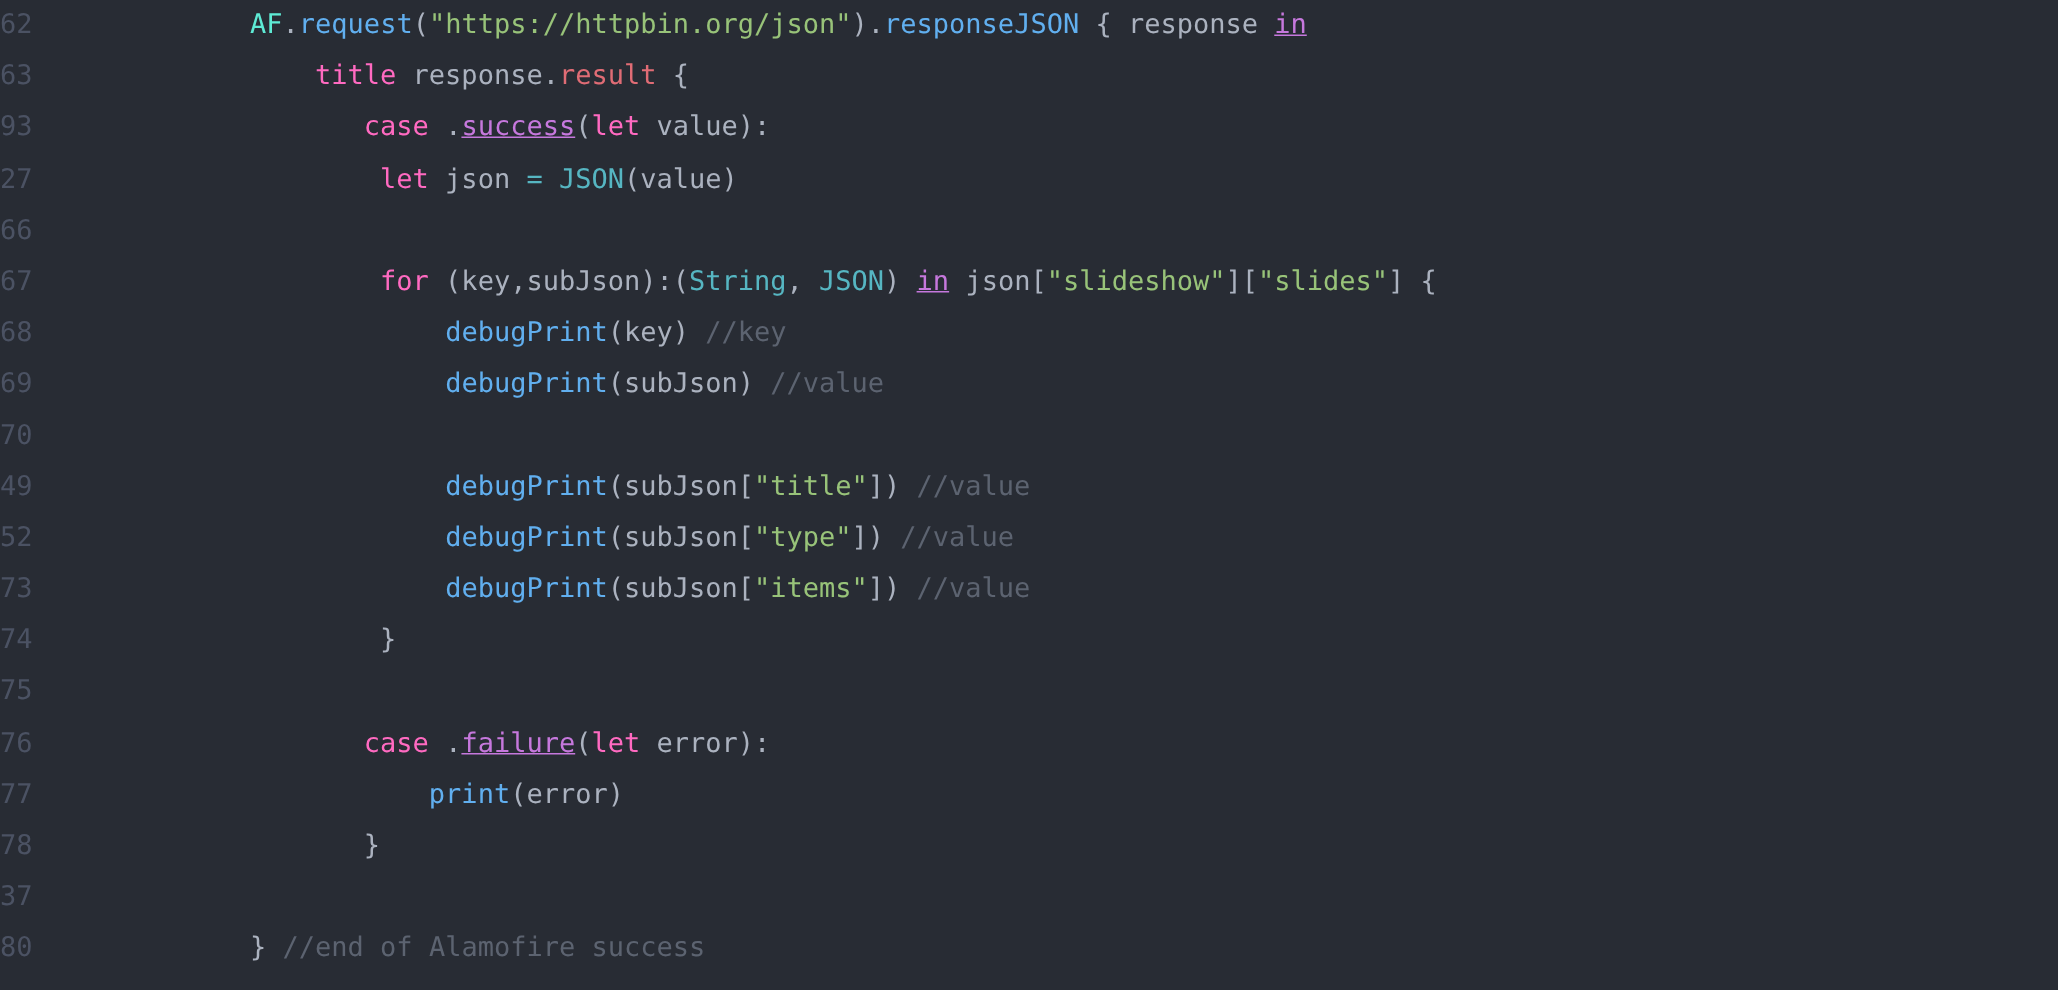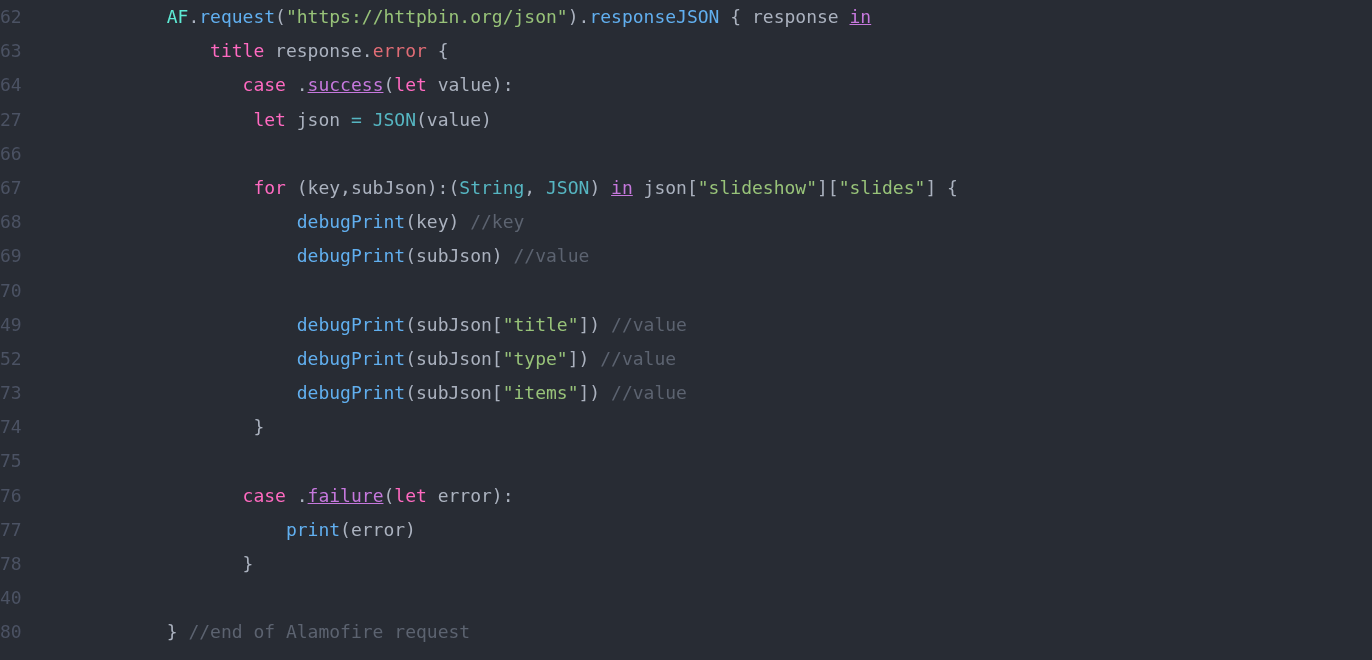--- a/index.html
+++ b/index.html
@@ -55,52 +55,52 @@
   .c-op     { color: #56b6c2; } 
   .c-pink2  { color: #ff6ac1; }
 </style>
 </head>
 <body>
 
 <div class="editor">
   <div class="gutter" id="gutter">
       <span class="ln">62</span>
       <span class="ln">63</span>
-      <span class="ln">64</span>
+      <span class="ln">93</span>
       <span class="ln">27</span>
       <span class="ln">66</span>
       <span class="ln">67</span>
       <span class="ln">68</span>
       <span class="ln">69</span>
       <span class="ln">70</span>
       <span class="ln">49</span>
       <span class="ln">52</span>
       <span class="ln">73</span>
       <span class="ln">74</span>
       <span class="ln">75</span>
       <span class="ln">76</span>
       <span class="ln">77</span>
       <span class="ln">78</span>
-      <span class="ln">40</span>
+      <span class="ln">37</span>
       <span class="ln">80</span>
     </div>
   <div class="code-area">
     <pre class="code" id="code"><span>        <span class="c-af">AF</span><span class="c-default">.</span><span class="c-method">request</span><span class="c-default">(</span><span class="c-green">"https://httpbin.org/json"</span><span class="c-default">)</span><span class="c-default">.</span><span class="c-method">responseJSON</span><span class="c-default"> { </span><span class="c-default">response </span><span class="c-keyword">in</span></span>
-<span>            <span class="c-pink2">title</span><span class="c-default"> response</span><span class="c-default">.</span><span class="c-dot">error</span><span class="c-default"> {</span></span>
+<span>            <span class="c-pink2">title</span><span class="c-default"> response</span><span class="c-default">.</span><span class="c-dot">result</span><span class="c-default"> {</span></span>
 <span>               <span class="c-pink2">case</span><span class="c-default"> .</span><span class="c-keyword">success</span><span class="c-default">(</span><span class="c-pink2">let</span><span class="c-default"> value):</span></span>
 <span>                <span class="c-pink2">let</span><span class="c-default"> json </span><span class="c-op">=</span><span class="c-default"> </span><span class="c-type">JSON</span><span class="c-default">(value)</span></span>
 <span><span class="c-default"></span></span>
 <span>                <span class="c-pink2">for</span><span class="c-default"> (key,subJson):(</span><span class="c-type">String</span><span class="c-default">, </span><span class="c-type">JSON</span><span class="c-default">) </span><span class="c-keyword">in</span><span class="c-default"> json[</span><span class="c-green">"slideshow"</span><span class="c-default">][</span><span class="c-green">"slides"</span><span class="c-default">] {</span></span>
 <span>                    <span class="c-method">debugPrint</span><span class="c-default">(key) </span><span class="c-comment">//key</span></span>
 <span>                    <span class="c-method">debugPrint</span><span class="c-default">(subJson) </span><span class="c-comment">//value</span></span>
 <span><span class="c-default"></span></span>
 <span>                    <span class="c-method">debugPrint</span><span class="c-default">(subJson[</span><span class="c-green">"title"</span><span class="c-default">]) </span><span class="c-comment">//value</span></span>
 <span>                    <span class="c-method">debugPrint</span><span class="c-default">(subJson[</span><span class="c-green">"type"</span><span class="c-default">]) </span><span class="c-comment">//value</span></span>
 <span>                    <span class="c-method">debugPrint</span><span class="c-default">(subJson[</span><span class="c-green">"items"</span><span class="c-default">]) </span><span class="c-comment">//value</span></span>
 <span>                <span class="c-default">}</span></span>
 <span><span class="c-default"></span></span>
 <span>               <span class="c-pink2">case</span><span class="c-default"> .</span><span class="c-keyword">failure</span><span class="c-default">(</span><span class="c-pink2">let</span><span class="c-default"> error):</span></span>
 <span>                   <span class="c-method">print</span><span class="c-default">(error)</span></span>
 <span>               <span class="c-default">}</span></span>
 <span><span class="c-default"></span></span>
-<span>        <span class="c-default">} </span><span class="c-comment">//end of Alamofire request</span></span></pre>
+<span>        <span class="c-default">} </span><span class="c-comment">//end of Alamofire success</span></span></pre>
   </div>
 </div>
 
 </body></html>

